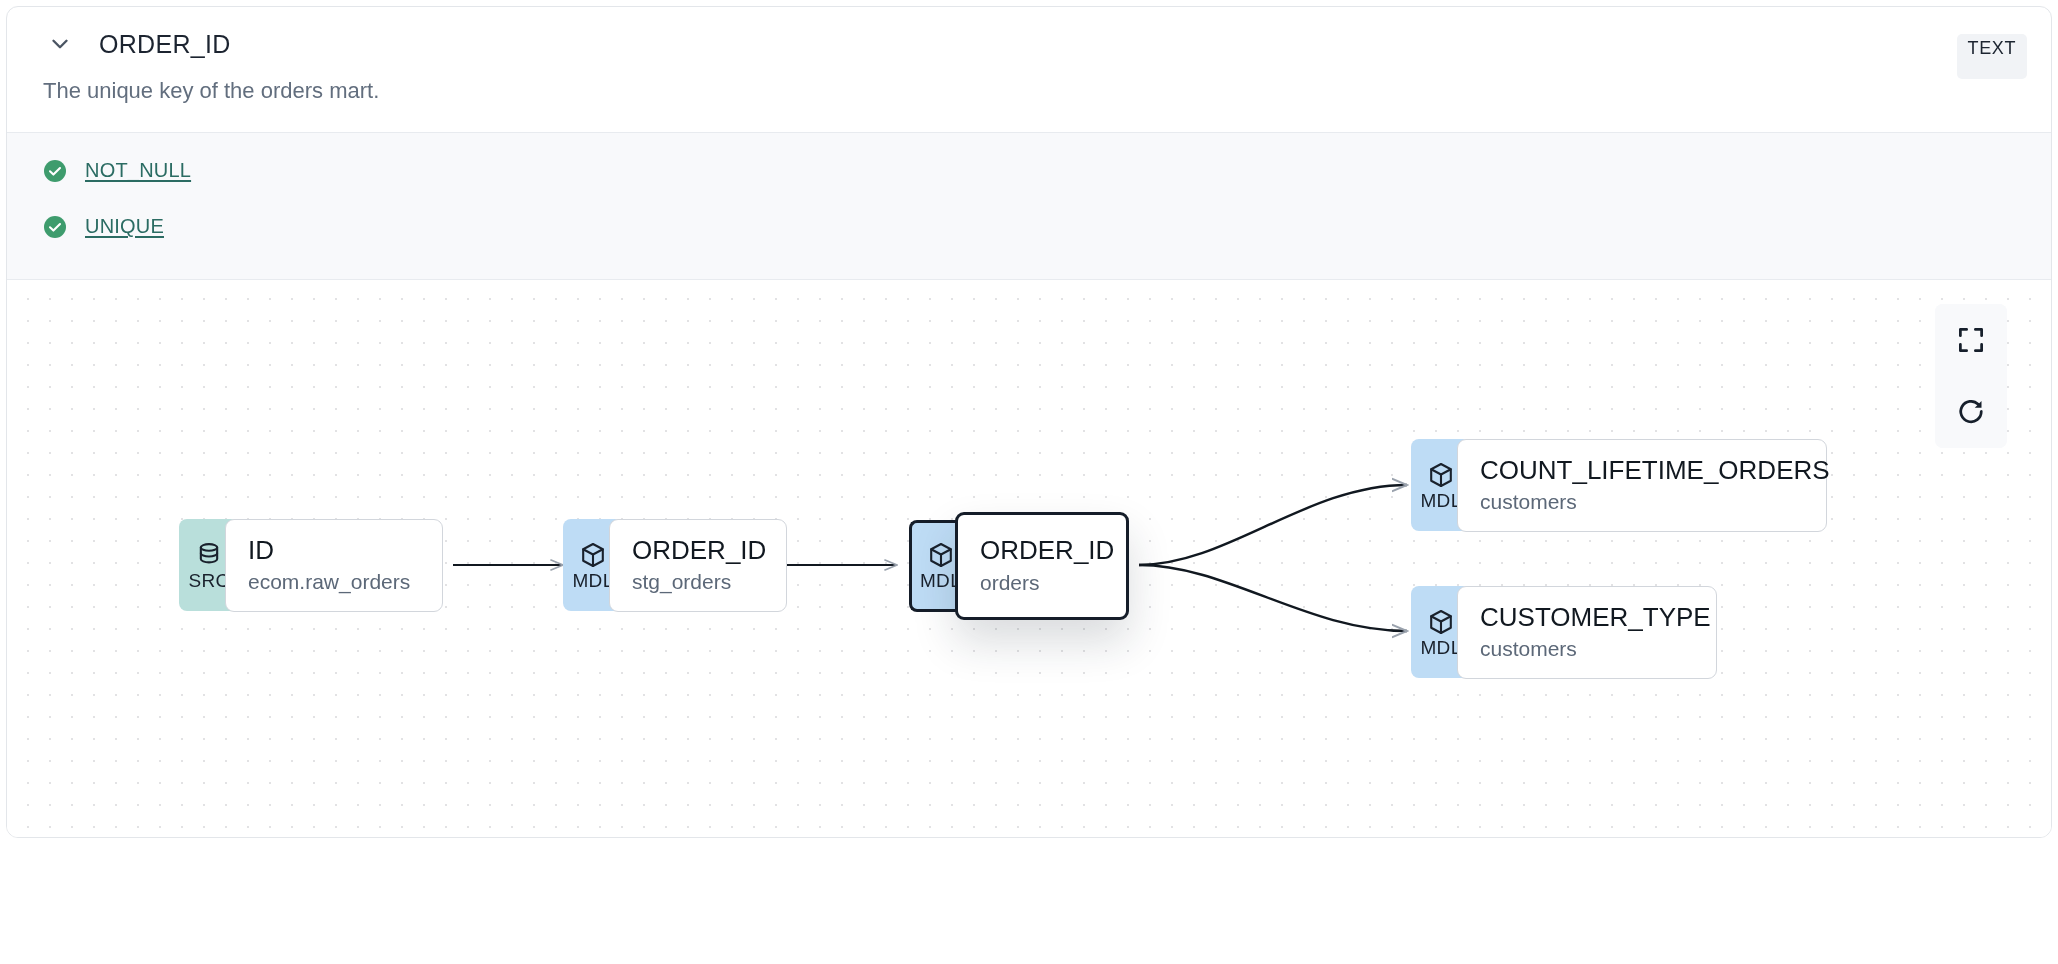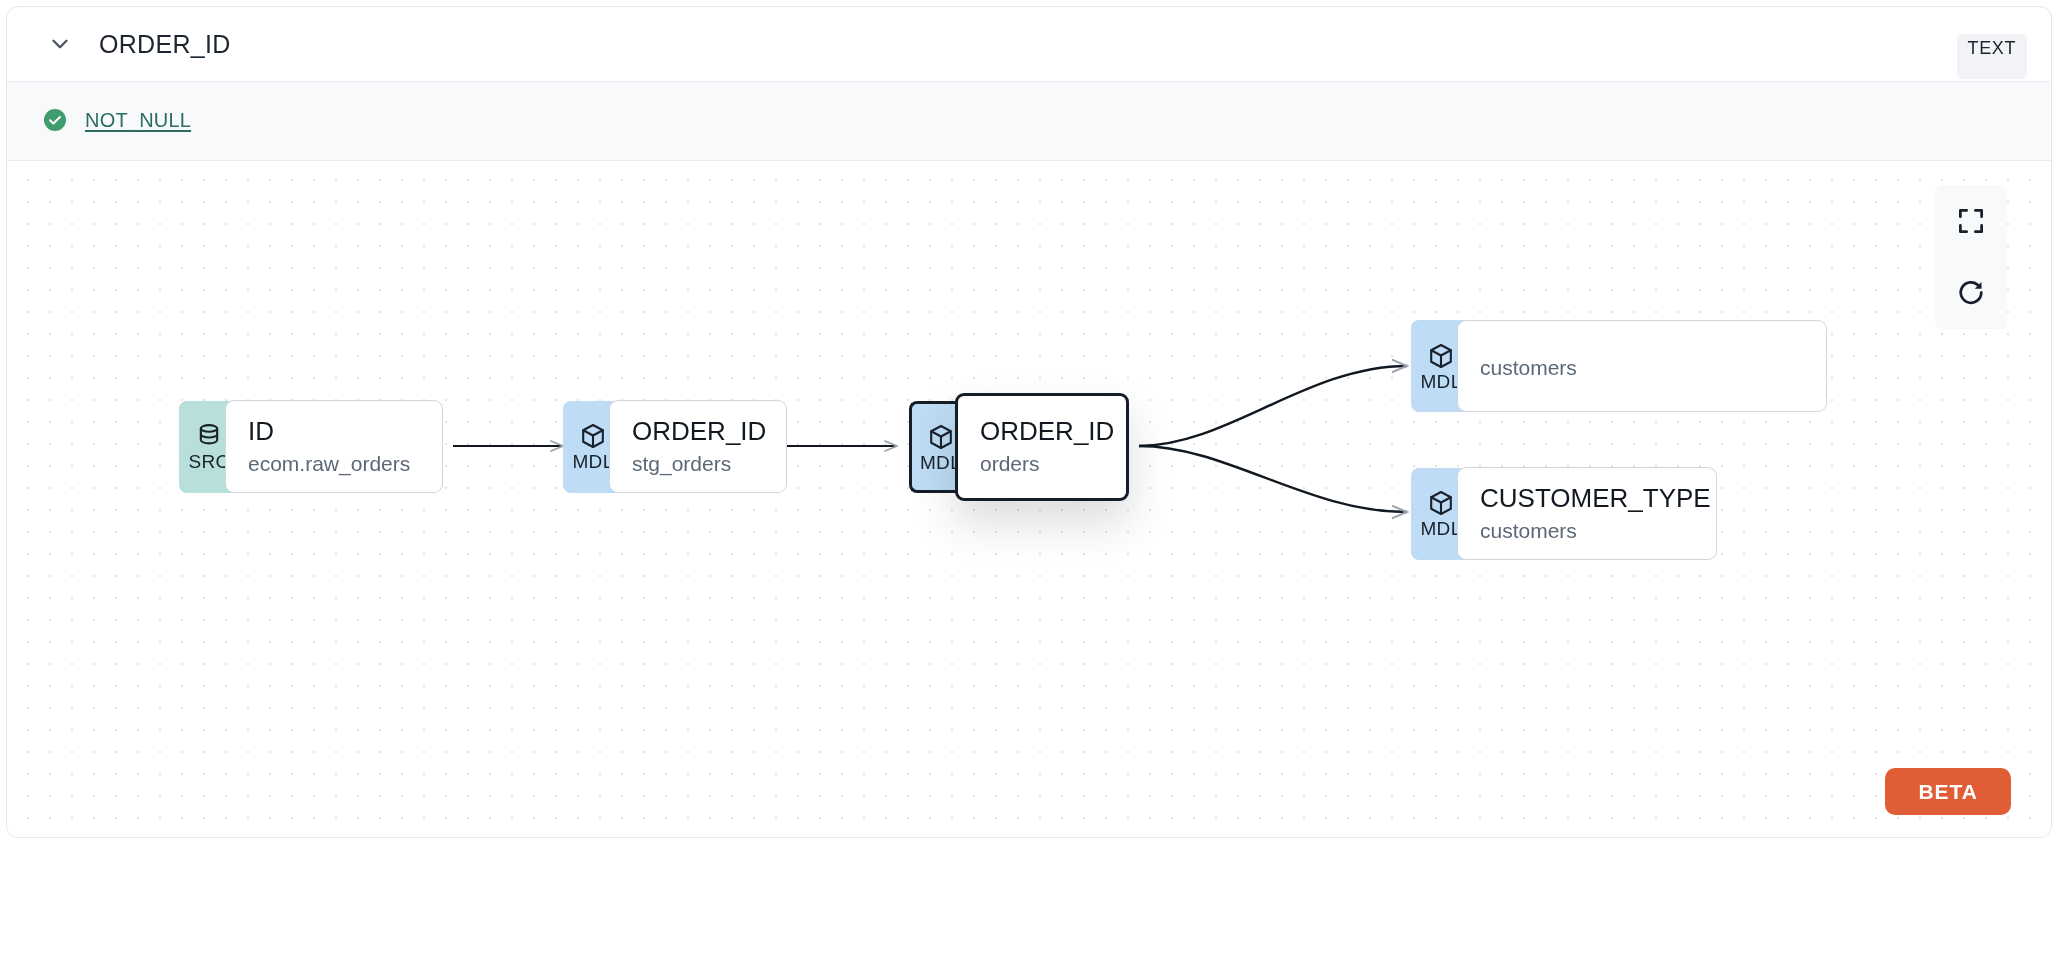--- a/index.html
+++ b/index.html
@@ -76,21 +76,21 @@
     line-height: 1.3;
     margin-top: -4px;
     margin-bottom: 26px;
   }
 
   
   .tests {
     background: #f8f9fb;
     border-top: 1px solid #e8ebef;
     border-bottom: 1px solid #e8ebef;
-    padding: 18px 24px 20px 36px;
+    padding: 18px 24px 32px 36px;
   }
   .test-row {
     display: flex;
     align-items: center;
     height: 40px;
     margin-bottom: 16px;
   }
   .test-row:last-child { margin-bottom: 0; }
 
   .check-icon {
@@ -246,31 +246,39 @@
   <div class="header">
     <div class="chevron-btn">
       <svg width="26" height="26" viewBox="0 0 24 24" fill="none" stroke="#4b5563" stroke-width="2.2" stroke-linecap="round" stroke-linejoin="round">
         <polyline points="6 9 12 15 18 9"></polyline>
       </svg>
     </div>
     <div class="column-title">ORDER_ID</div>
     <div class="type-badge">TEXT</div>
   </div>
 
+  <div class="description">The unique key of the orders mart.</div>
 
   <div class="tests">
 
     <div class="test-row">
       <svg class="check-icon" viewBox="0 0 24 24">
         <circle cx="12" cy="12" r="11" fill="#3e9c6d"></circle>
         <polyline points="7 12.3 10.4 15.6 17 9" fill="none" stroke="#ffffff" stroke-width="2.1" stroke-linecap="round" stroke-linejoin="round"></polyline>
       </svg>
       <span class="test-link">NOT_NULL</span>
     </div>
 
+    <div class="test-row">
+      <svg class="check-icon" viewBox="0 0 24 24">
+        <circle cx="12" cy="12" r="11" fill="#3e9c6d"></circle>
+        <polyline points="7 12.3 10.4 15.6 17 9" fill="none" stroke="#ffffff" stroke-width="2.1" stroke-linecap="round" stroke-linejoin="round"></polyline>
+      </svg>
+      <span class="test-link">UNIQUE</span>
+    </div>
 
   </div>
 
   <div class="canvas">
 
     <svg class="edges-svg" viewBox="0 0 2044 684" preserveAspectRatio="none">
       <defs>
         <marker id="arrow" viewBox="0 0 10 10" refX="9" refY="5" markerWidth="7" markerHeight="7" orient="auto-start-reverse">
           <path d="M 0 1.2 L 9 5 L 0 8.8" fill="none" stroke="#9aa2ad" stroke-width="1.2"></path>
         </marker>
@@ -333,20 +341,21 @@
     <div class="node" id="node-n4" style="left:1404px; top:159px;">
       <div class="node-badge mdl">
         <svg width="28" height="28" viewBox="0 0 24 24" fill="none" stroke="#19212c" stroke-width="1.8" stroke-linecap="round" stroke-linejoin="round">
           <path d="M12 2.6 L20.4 7.1 V16.9 L12 21.4 L3.6 16.9 V7.1 Z"></path>
           <path d="M3.6 7.1 L12 11.6 L20.4 7.1"></path>
           <path d="M12 11.6 V21.4"></path>
         </svg>
         <span class="badge-label">MDL</span>
       </div>
       <div class="node-card" style="width:370px;">
+        <div class="node-name">COUNT_LIFETIME_ORDERS</div>
         <div class="node-sub">customers</div>
       </div>
     </div>
 
     <div class="node" id="node-n5" style="left:1404px; top:306px;">
       <div class="node-badge mdl">
         <svg width="28" height="28" viewBox="0 0 24 24" fill="none" stroke="#19212c" stroke-width="1.8" stroke-linecap="round" stroke-linejoin="round">
           <path d="M12 2.6 L20.4 7.1 V16.9 L12 21.4 L3.6 16.9 V7.1 Z"></path>
           <path d="M3.6 7.1 L12 11.6 L20.4 7.1"></path>
           <path d="M12 11.6 V21.4"></path>

